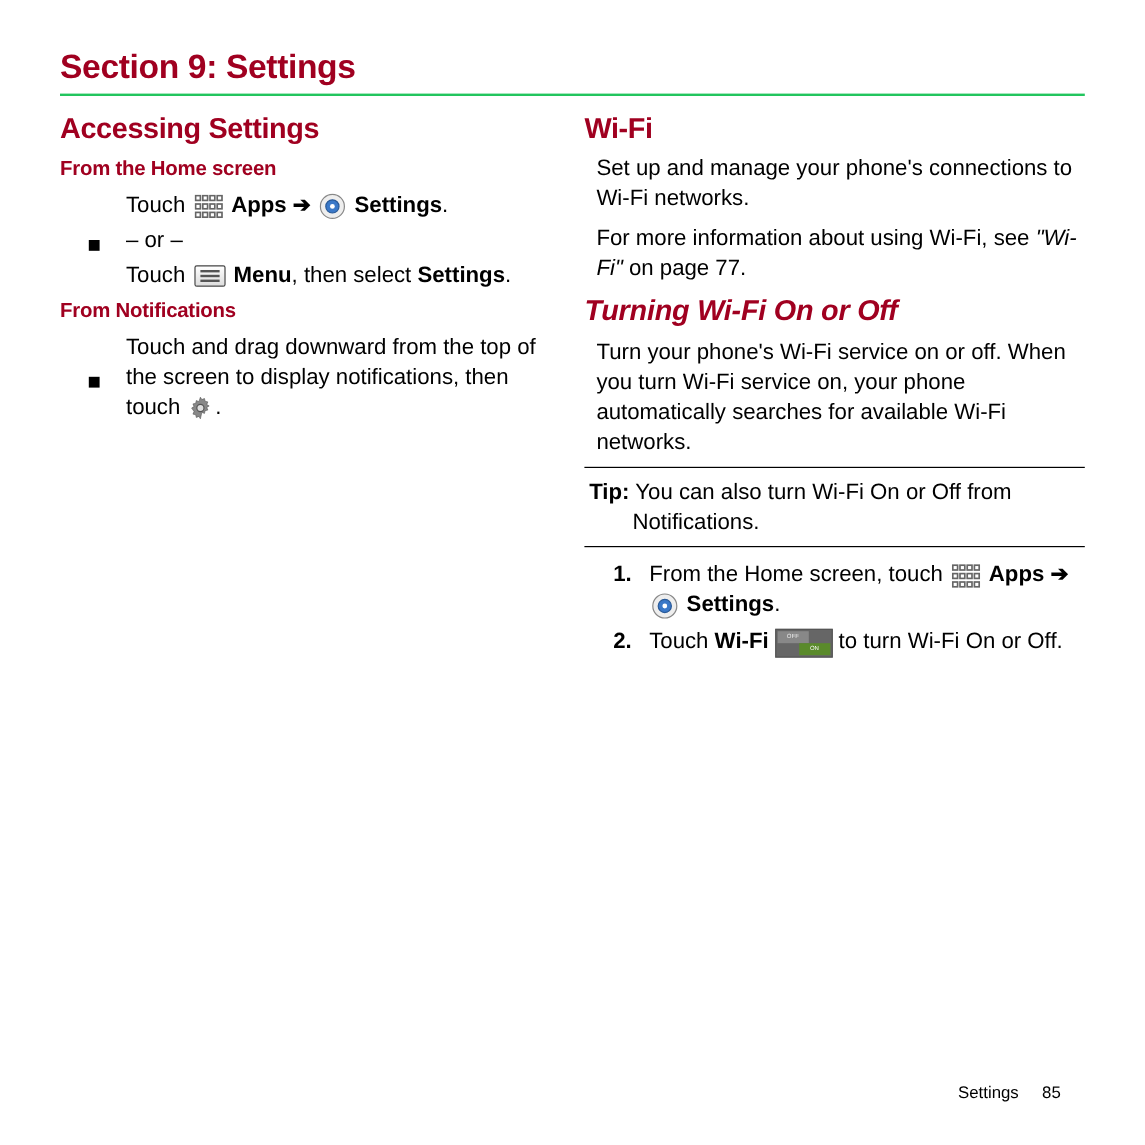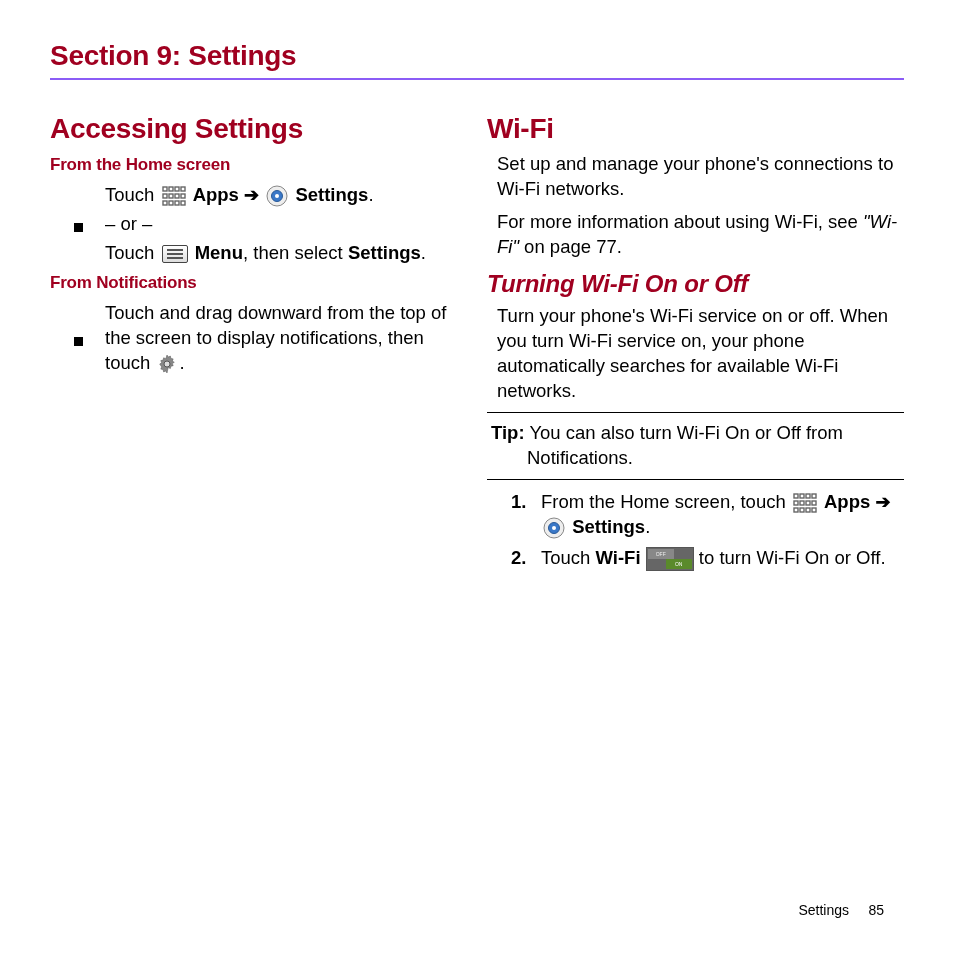--- a/index.html
+++ b/index.html
@@ -18,40 +18,40 @@
     width: 954px;
     height: 954px;
     position: relative;
   }
   .section-title {
     font-family: Helvetica, Arial, sans-serif;
     font-weight: 800;
     font-stretch: condensed;
     color: #a00020;
     font-size: 28px;
-    border-bottom: 2px solid #8b5cf6;
+    border-bottom: 2px solid #22c55e;
     padding-bottom: 6px;
-    margin-bottom: 30px;
+    margin-bottom: 12px;
     letter-spacing: -0.3px;
   }
   .columns {
     display: flex;
     gap: 20px;
   }
   .col {
     flex: 1;
     font-size: 18.5px;
     line-height: 1.35;
   }
   .h2 {
     font-family: Helvetica, Arial, sans-serif;
     font-weight: 800;
     font-stretch: condensed;
     color: #a00020;
-    font-size: 28px;
+    font-size: 24px;
     margin: 0 0 2px 0;
     letter-spacing: -0.3px;
   }
   .h3 {
     font-family: Helvetica, Arial, sans-serif;
     font-weight: 800;
     font-stretch: condensed;
     color: #a00020;
     font-size: 17px;
     margin: 6px 0 6px 0;

